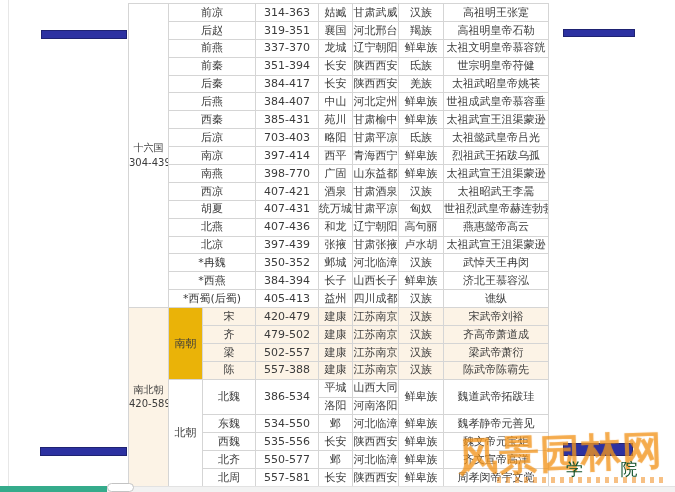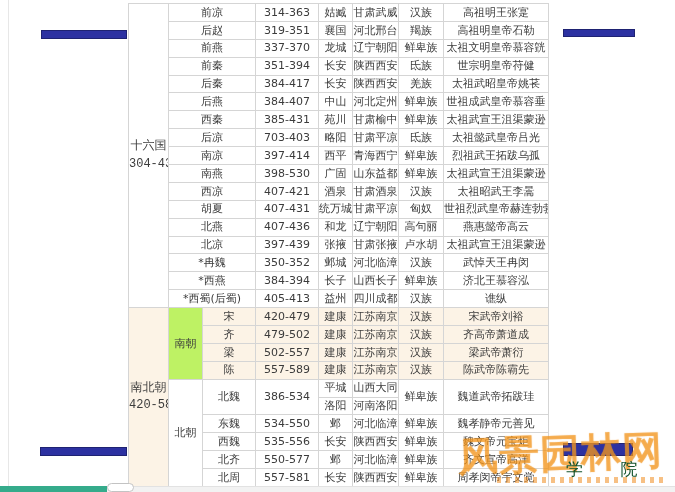--- a/index.html
+++ b/index.html
@@ -11,25 +11,25 @@
   .bar-tr{left:563px;top:29px;width:72px;height:8px;}
   .bar-bl{left:40px;top:447px;width:87px;height:9px;}
   .bar-br{left:563px;top:443px;width:70px;height:13px;}
 
   table.dyn{position:absolute;left:128px;top:3px;width:420px;border-collapse:collapse;
             table-layout:fixed;background:#fff;}
   table.dyn tr{height:17.9px;}
   table.dyn td{border:1px solid #d5d5d5;text-align:center;vertical-align:middle;
                font-size:11px;line-height:1.05;padding:0;overflow:hidden;white-space:nowrap;}
   tr.cream td{background:#fcf3e6;}
-  tr.cream td.sub{background:#bef264;}
+  tr.cream td.sub{background:#eab308;}
   td.gcell{background:#ffffff;}
   td.g-nb{background:#f4ebd8;}
   td.g-16{padding-bottom:46px;}
-  .glabel,.gyears{font-size:12px;line-height:1.45;font-family:Liberation Mono, monospace;}
+  .glabel,.gyears{font-size:10px;line-height:1.45;}
 
   .wm{position:absolute;pointer-events:none;}
   .wm-main{left:458px;top:426px;width:220px;font-size:40px;font-weight:bold;white-space:nowrap;
            color:rgba(244,158,38,0.38);letter-spacing:1px;transform:rotate(-2deg);
            text-shadow:0 0 1px rgba(240,140,20,0.65);}
   .wm-sub{left:566px;top:458px;font-size:17px;color:#14532d;letter-spacing:16px;white-space:nowrap;}
   .wm-dots{left:497px;top:477px;width:168px;height:6px;
            background:repeating-linear-gradient(90deg,rgba(240,140,30,0.55) 0 4px,rgba(240,140,30,0) 4px 9px);}
 
   .bottom-bar{position:absolute;left:0;top:486px;width:675px;height:6px;background:#f2f2f2;border-top:1px solid #e2e2e2;}
@@ -131,21 +131,21 @@
       <tr>
         <td colspan="2">南凉</td>
         <td>397-414</td>
         <td>西平</td>
         <td>青海西宁</td>
         <td>鲜卑族</td>
         <td>烈祖武王拓跋乌孤</td>
       </tr>
       <tr>
         <td colspan="2">南燕</td>
-        <td>398-530</td>
+        <td>398-770</td>
         <td>广固</td>
         <td>山东益都</td>
         <td>鲜卑族</td>
         <td>太祖武宣王沮渠蒙逊</td>
       </tr>
       <tr>
         <td colspan="2">西凉</td>
         <td>407-421</td>
         <td>酒泉</td>
         <td>甘肃酒泉</td>
@@ -225,21 +225,21 @@
       <tr class="cream">
         <td>梁</td>
         <td>502-557</td>
         <td>建康</td>
         <td>江苏南京</td>
         <td>汉族</td>
         <td>梁武帝萧衍</td>
       </tr>
       <tr class="cream">
         <td>陈</td>
-        <td>557-589</td>
+        <td>557-388</td>
         <td>建康</td>
         <td>江苏南京</td>
         <td>汉族</td>
         <td>陈武帝陈霸先</td>
       </tr>
 
       <tr>
         <td class="sub" rowspan="6">北朝</td>
         <td rowspan="2">北魏</td>
         <td rowspan="2">386-534</td>

